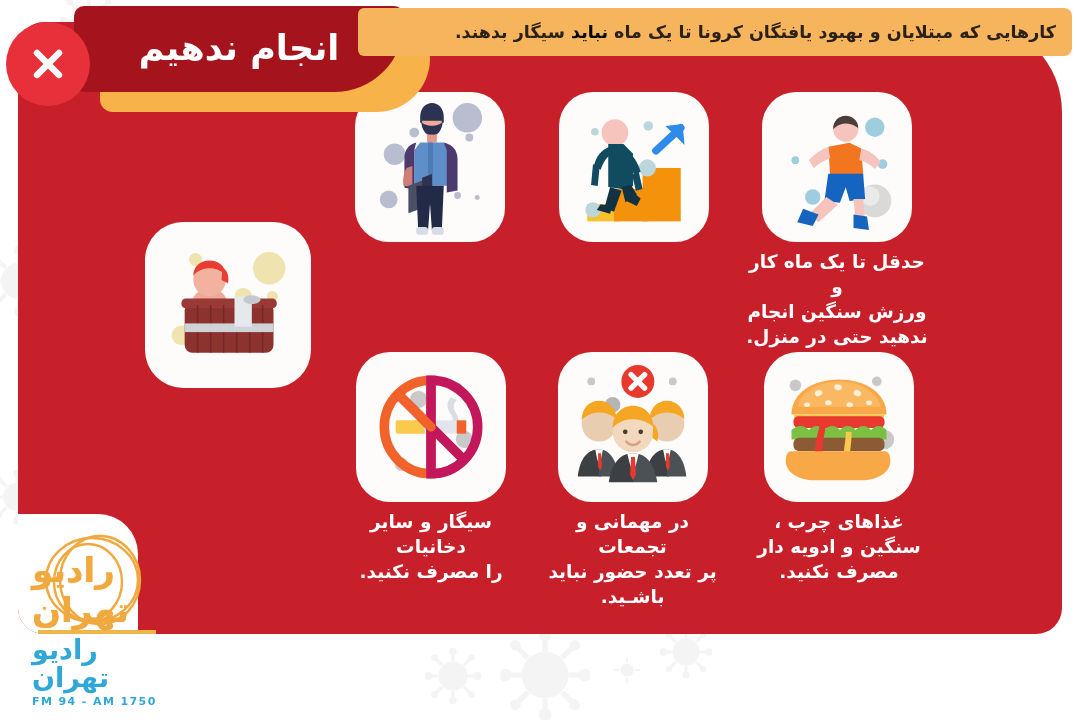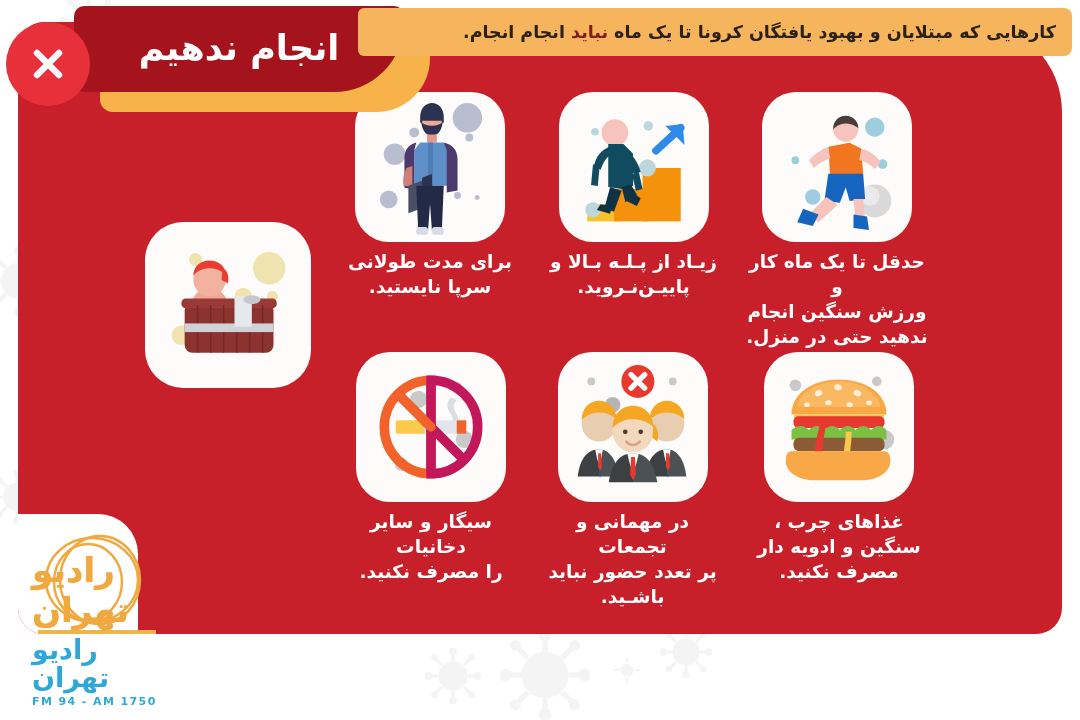--- a/index.html
+++ b/index.html
@@ -83,21 +83,21 @@
     padding:0 16px;
     z-index:4;
   }
   .banner .btxt{
     color:#2b2118;
     font-size:17.5px;
     font-weight:bold;
     white-space:nowrap;
     direction:rtl;
   }
-  .banner .hl{ color:#7f1d1d; }
+  .banner .hl{ color:#000000; }
 
   
   .grid{ position:absolute; left:0; top:0; width:1080px; height:720px; z-index:5; pointer-events:none;}
   .item{ position:absolute; pointer-events:auto; }
 
   .card{
     background:#fdfcfa;
     border-radius:34px;
     width:150px; height:150px;
     position:relative;
@@ -317,21 +317,21 @@
   <div class="x-badge">
     <svg viewBox="0 0 48 48">
       <g stroke="#ffffff" stroke-width="7" stroke-linecap="round">
         <line x1="12" y1="12" x2="36" y2="36"></line>
         <line x1="36" y1="12" x2="12" y2="36"></line>
       </g>
     </svg>
   </div>
 
   <div class="banner">
-    <div class="btxt"><span>کارهایی که مبتلایان و بهبود یافتگان کرونا تا یک ماه </span><span class="hl">نباید</span><span> انجام انجام.</span></div>
+    <div class="btxt"><span>کارهایی که مبتلایان و بهبود یافتگان کرونا تا یک ماه </span><span class="hl">نباید</span><span> سیگار بدهند.</span></div>
   </div>
 </div>
 
 <div class="grid">
 
   <div class="item" id="it-bath">
     <div class="card big">
       <svg viewBox="0 0 120 120" width="130" height="130">
         <circle cx="98" cy="26" r="15" fill="#efe3b0"></circle>
           <circle cx="30" cy="18" r="6" fill="#efe3b0"></circle>
@@ -385,22 +385,20 @@
         <path d="M36 76c-3 6-4 12-3 18l9 1V74z" fill="#cf7f75"></path>
 
         <path d="M38 94l22-8v28l-22 8z" fill="#4a4f66"></path>
         <path d="M52 86l10-4v28l-10 4z" fill="#2c3252"></path>
 
         <path d="M46 94h28l-2 46h-10l-2-28-2 28H48z" fill="#232a47"></path>
         <rect x="46" y="136" width="12" height="8" rx="3" fill="#d8dce4"></rect>
         <rect x="62" y="136" width="12" height="8" rx="3" fill="#d8dce4"></rect>
       </svg>
     </div>
-    <div class="caption">برای مدت طولانی
-سرپا نایستید.</div>
   </div>
 
   <div class="item" id="it-stairs">
     <div class="card">
       <svg viewBox="0 0 130 130" width="124" height="124">
         <circle cx="24" cy="28" r="4" fill="#bcd7dc"></circle>
           <circle cx="80" cy="22" r="5" fill="#bcd7dc"></circle>
 
         <g stroke="#2f8bea" stroke-width="8" stroke-linecap="round" fill="none">
           <line x1="88" y1="48" x2="114" y2="24"></line>
@@ -418,22 +416,20 @@
         <path d="M39 44c-8 3-14 10-16 20l7 4c3-8 6-13 11-16z" fill="#114b5f"></path>
         <path d="M22 62l-2 22 7 1 2-21z" fill="#114b5f"></path>
         <path d="M56 48c8 4 13 12 16 22l-7 3c-3-9-6-14-11-17z" fill="#114b5f"></path>
         <path d="M70 70l4 18-7 2-4-17z" fill="#114b5f"></path>
         <path d="M40 86l-6 22 10 4 8-22z" fill="#113243"></path>
         <path d="M52 86l4 16 12-8-6-10z" fill="#113243"></path>
         <path d="M30 104l-4 6 14 4 2-8z" fill="#113243"></path>
         <path d="M62 90l10 8-4 8-12-6z" fill="#113243"></path>
       </svg>
     </div>
-    <div class="caption">زیـاد از پـلـه بـالا و
-پاییـن‌نـروید.</div>
   </div>
 
   <div class="item" id="it-smoke">
     <div class="card">
       <svg viewBox="0 0 130 130" width="124" height="124">
         <circle cx="92" cy="24" r="6" fill="#c9c9c9"></circle>
           <circle cx="52" cy="36" r="9" fill="#c9c9c9"></circle>
         <circle cx="100" cy="78" r="9" fill="#c9c9c9"></circle>
           <circle cx="34" cy="104" r="7" fill="#c9c9c9"></circle>
 

